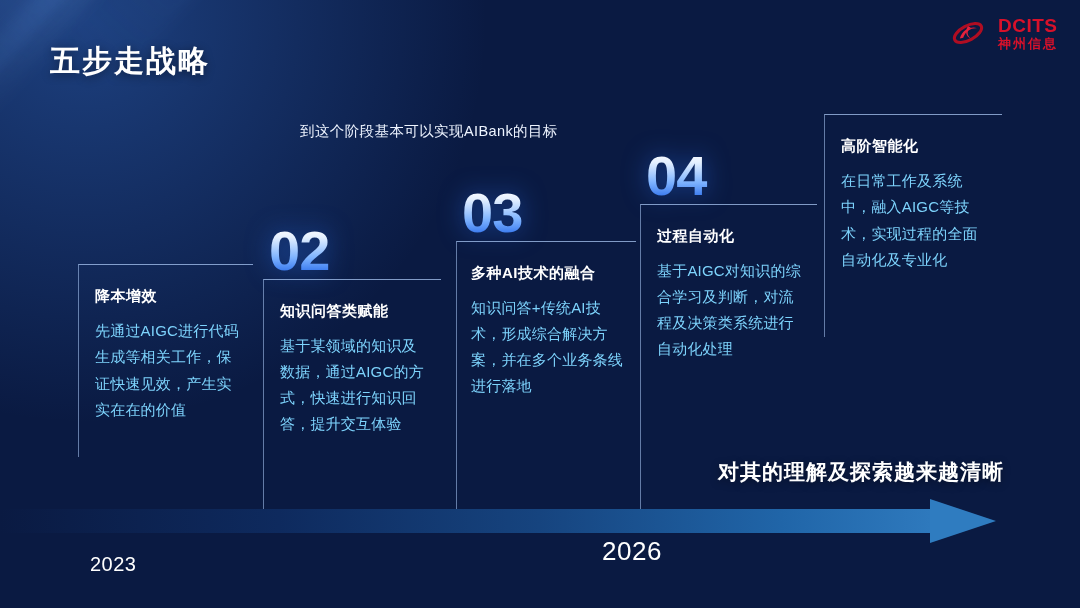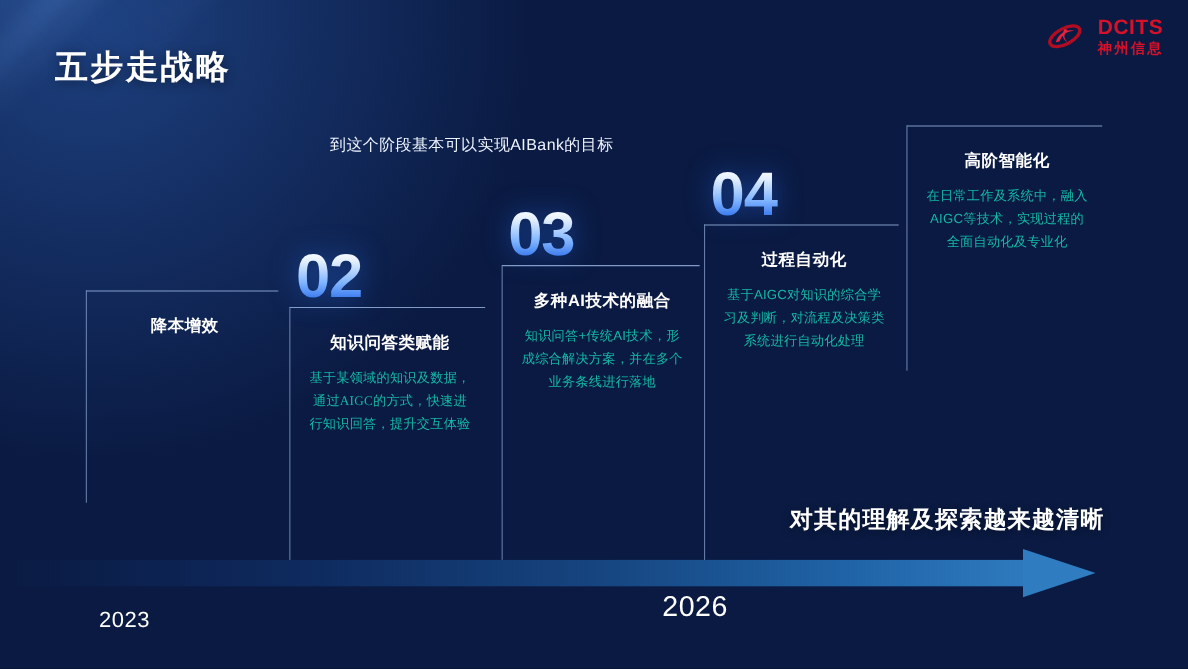--- a/index.html
+++ b/index.html
@@ -117,34 +117,33 @@
     color: transparent;
     -webkit-text-fill-color: transparent;
     filter: drop-shadow(0 0 12px rgba(40,110,235,0.55));
   }
   .step-body {
     position: relative;
     border-top: 1px solid rgba(175,205,250,0.72);
     border-left: 1px solid rgba(175,205,250,0.55);
     padding: 22px 12px 0 16px;
     margin-top: 2px;
-    text-align: center;
   }
   .step-head {
     font-size: 15px;
     font-weight: bold;
     color: #ffffff;
     margin-bottom: 12px;
     letter-spacing: 0.5px;
     white-space: nowrap;
   }
   .step-text {
-    font-size: 12px;
+    font-size: 15px;
     line-height: 1.75;
-    color: #14b8a6;
+    color: #7dd3fc;
     letter-spacing: 0.2px;
   }
 
   
   .timeline {
     position: absolute;
     left: 0;
     top: 503px;
     width: 1080px;
     height: 36px;
@@ -222,26 +221,27 @@
       <div class="logo-en">DCITS</div>
       <div class="logo-cn">神州信息</div>
     </div>
   </div>
 
   <div class="annotation">到这个阶段基本可以实现AIBank的目标</div>
 
   <div class="step" style="left:78px; top:262px; width:175px;">
     <div class="step-body" style="height:170px;">
       <div class="step-head">降本增效</div>
+      <div class="step-text">先通过AIGC进行代码生成等相关工作，保证快速见效，产生实实在在的价值</div>
     </div>
   </div>
 
   <div class="step" style="left:263px; top:225px; width:178px;">
     <div class="step-num">02</div>
-    <div class="step-body" style="height:208px;font-family:Liberation Serif, serif;">
+    <div class="step-body" style="height:208px;">
       <div class="step-head">知识问答类赋能</div>
       <div class="step-text">基于某领域的知识及数据，通过AIGC的方式，快速进行知识回答，提升交互体验</div>
     </div>
   </div>
 
   <div class="step" style="left:456px; top:187px; width:180px;">
     <div class="step-num">03</div>
     <div class="step-body" style="height:245px;padding-left:14px;">
       <div class="step-head">多种AI技术的融合</div>
       <div class="step-text">知识问答+传统AI技术，形成综合解决方案，并在多个业务条线进行落地</div>

